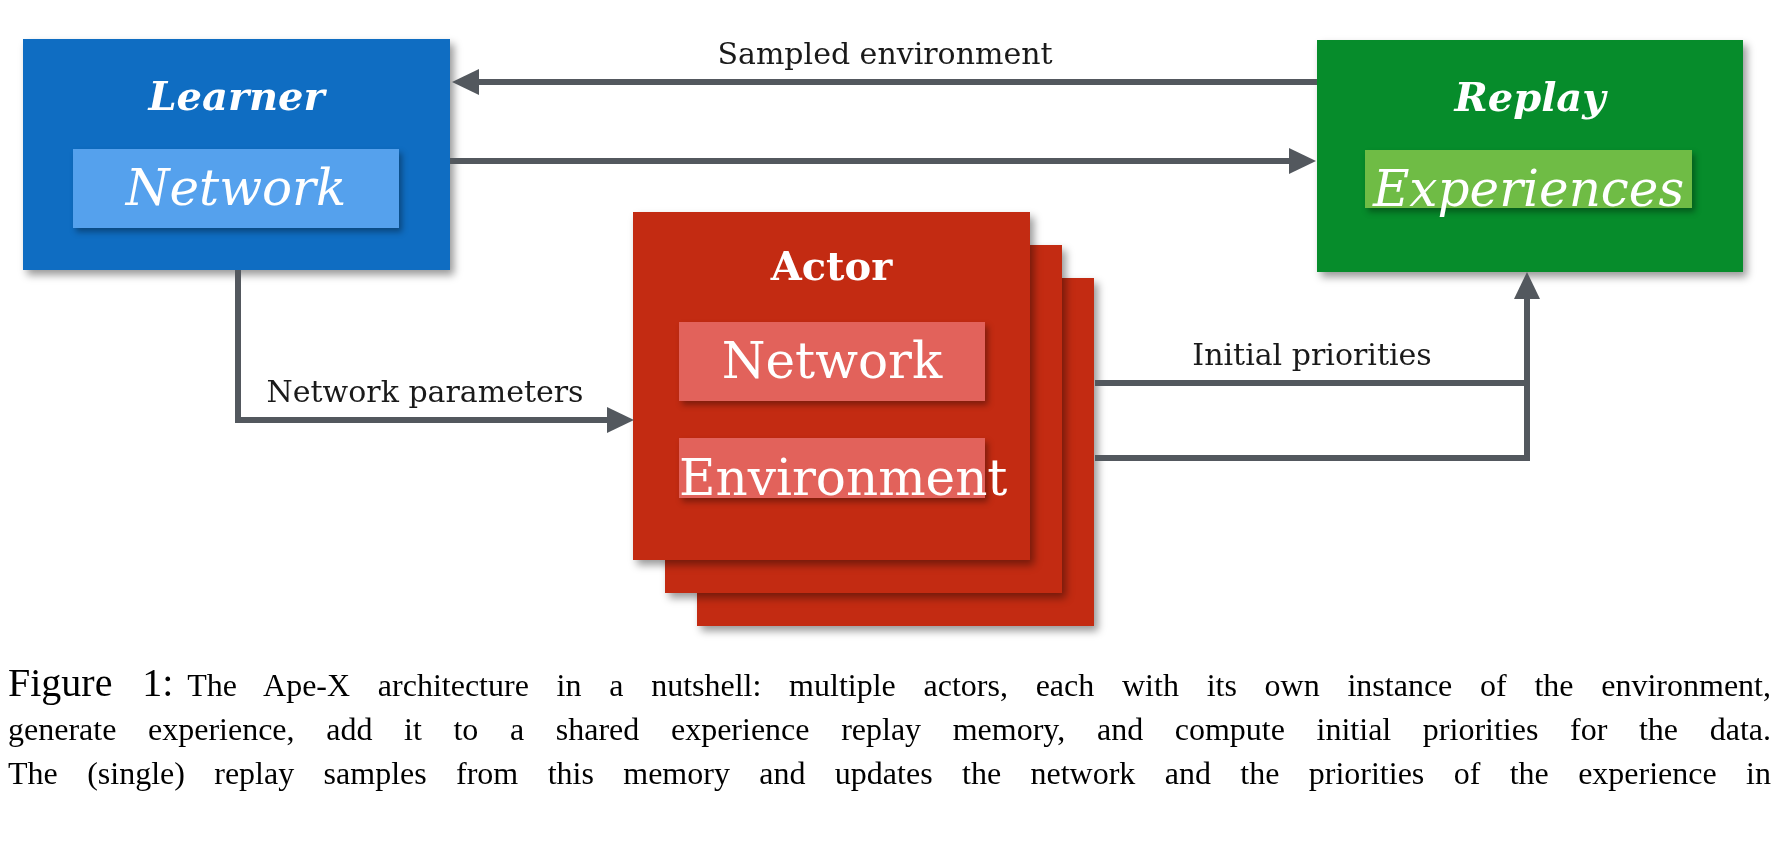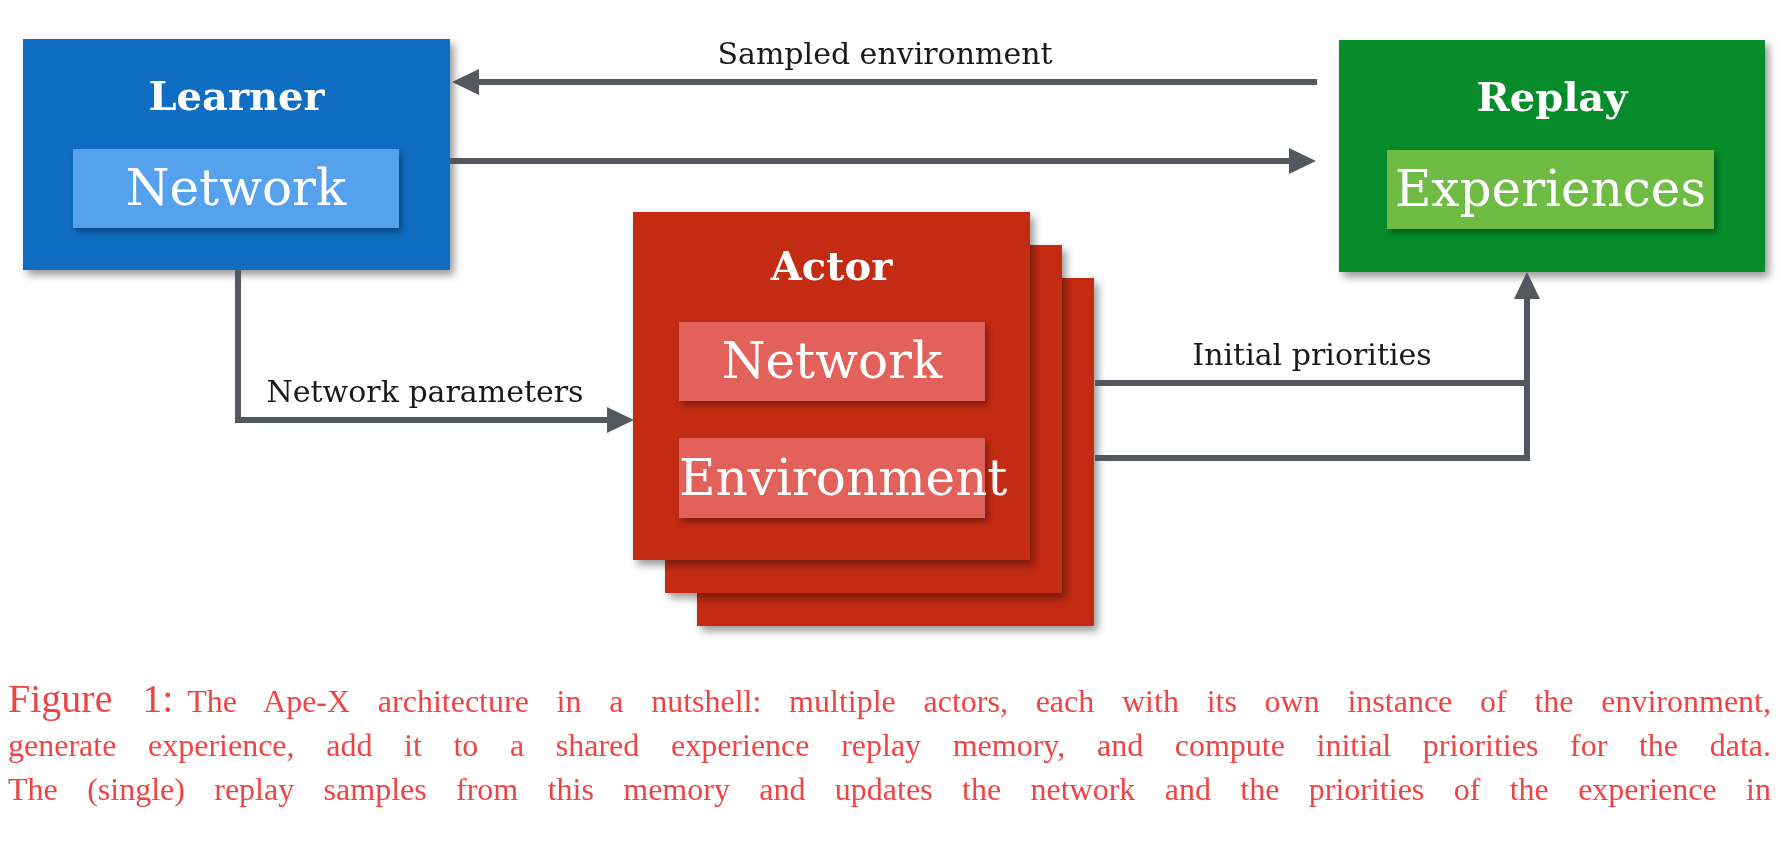--- a/index.html
+++ b/index.html
@@ -1,40 +1,40 @@
 <!DOCTYPE html>
 <html><head>
 <meta charset="utf-8">
 <style>
   html,body{margin:0;padding:0;background:#ffffff;}
   #figure{position:relative;width:1779px;height:853px;background:#ffffff;overflow:hidden;
           font-family:"DejaVu Serif", serif;}
 
   
-  .bigbox{position:absolute;box-shadow:4px 5px 8px rgba(0,0,0,0.40);}
+  .bigbox{position:absolute;box-shadow:4px 5px 8px rgba(0,0,0,0.40);font-style:italic;}
   .title{position:absolute;left:0;width:100%;text-align:center;color:#ffffff;
          font-weight:bold;font-size:40px;line-height:48px;}
   .innerbox{position:absolute;text-align:center;color:#ffffff;font-size:50px;
             box-shadow:3px 4px 6px rgba(0,0,0,0.35);}
 
   #learner-box{left:23px;top:39px;width:427px;height:231px;}
   #learner-title{top:33px;}
   #learner-network{left:50px;top:110px;width:326px;height:79px;line-height:79px;}
 
   #replay-box{left:1317px;top:40px;width:426px;height:232px;}
   #replay-title{top:33px;}
-  #replay-experiences{left:48px;top:110px;width:327px;height:79px;line-height:79px;}
+  #replay-experiences{left:48px;top:110px;width:327px;height:58px;line-height:79px;}
 
   .actor-card{position:absolute;width:397px;height:348px;box-shadow:4px 5px 8px rgba(0,0,0,0.40);}
   #actor-back{left:697px;top:278px;}
   #actor-middle{left:665px;top:245px;}
   #actor-front{left:633px;top:212px;text-decoration:underline;}
   #actor-title{top:30px;}
   #actor-network{left:46px;top:110px;width:306px;height:79px;line-height:79px;}
-  #actor-environment{left:46px;top:226px;width:306px;height:80px;line-height:80px;}
+  #actor-environment{left:46px;top:226px;width:306px;height:60px;line-height:80px;}
 
   
   .aline{position:absolute;background:#53585e;}
   .ah{position:absolute;width:0;height:0;}
   .ah-left {border-top:13px solid transparent;border-bottom:13px solid transparent;border-right:27px solid #53585e;}
   .ah-right{border-top:13px solid transparent;border-bottom:13px solid transparent;border-left:27px solid #53585e;}
   .ah-up   {border-left:13px solid transparent;border-right:13px solid transparent;border-bottom:27px solid #53585e;}
 
   #line-sampled{left:470px;top:79px;width:847px;height:6px;}
   #head-sampled{left:452px;top:69px;}
@@ -54,35 +54,35 @@
   .alabel{position:absolute;transform:translateX(-50%);white-space:nowrap;
           color:#1a1a1a;font-size:30px;line-height:34px;}
   #label-sampled{left:885px;top:37px;}
   #label-updated{left:885px;top:116px;}
   #label-netparam{left:425px;top:375px;}
   #label-initial{left:1312px;top:338px;}
   #label-generated{left:1312px;top:413px;}
 
   
   #caption{position:absolute;left:8px;top:661px;width:1763px;
-           font-family:"Liberation Serif", serif;color:#ef4444;font-size:32px;line-height:44px;margin-top:16px;}
+           font-family:"Liberation Serif", serif;color:#000000;font-size:32px;line-height:44px;}
   .cap-line{text-align:justify;text-align-last:justify;}
   #figure-label{font-size:40px;margin-right:14px;}
 </style>
 </head>
 <body>
 
 <div id="figure">
 
   <div class="bigbox" id="learner-box" style="background-color: rgb(15, 109, 194);">
     <div class="title" id="learner-title">Learner</div>
     <div class="innerbox" id="learner-network" style="background-color: rgb(85, 161, 237);">Network</div>
   </div>
 
-  <div class="bigbox" id="replay-box" style="background-color: rgb(6, 140, 43); margin-left: 22px;">
+  <div class="bigbox" id="replay-box" style="background-color: rgb(6, 140, 43);">
     <div class="title" id="replay-title">Replay</div>
     <div class="innerbox" id="replay-experiences" style="background-color: rgb(111, 188, 69);">Experiences</div>
   </div>
 
   <div class="actor-card" id="actor-back" style="background-color: rgb(195, 43, 18);"></div>
   <div class="actor-card" id="actor-middle" style="background-color: rgb(195, 43, 18);"></div>
   <div class="actor-card" id="actor-front" style="background-color: rgb(195, 43, 18);">
     <div class="title" id="actor-title">Actor</div>
     <div class="innerbox" id="actor-network" style="background-color: rgb(226, 98, 91);">Network</div>
     <div class="innerbox" id="actor-environment" style="background-color: rgb(226, 98, 91);">Environment</div>

